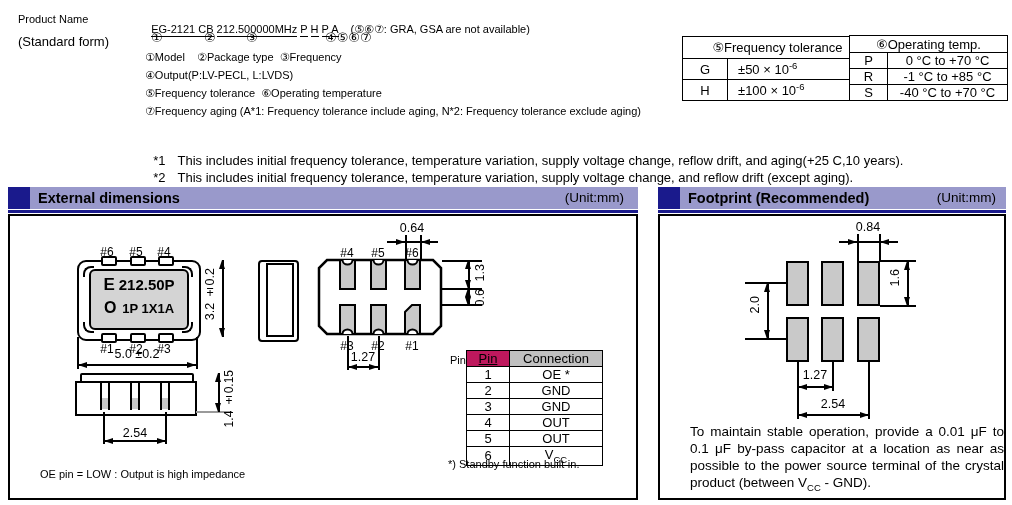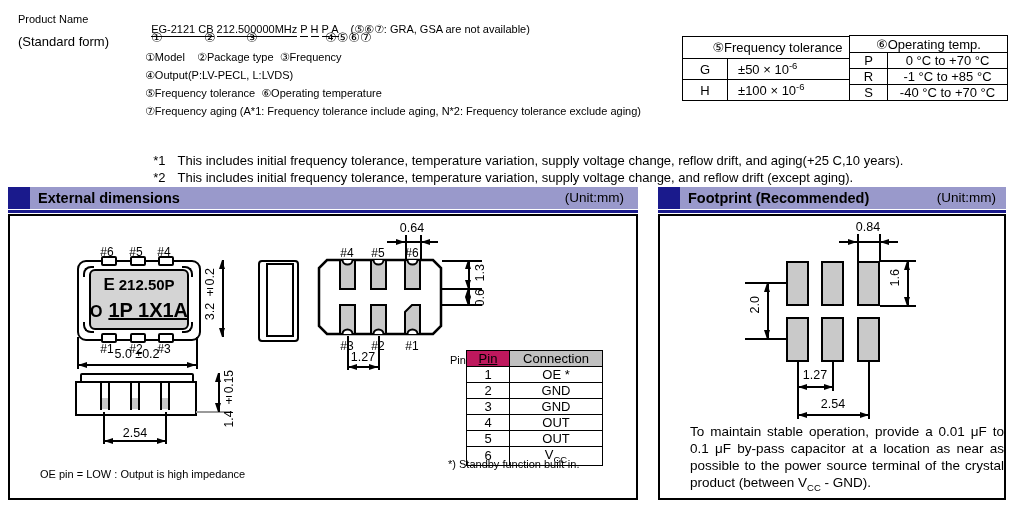--- a/index.html
+++ b/index.html
@@ -128,21 +128,21 @@
   <div class="stub" style="left:120px;top:40px;"></div>
   <div class="stub" style="left:148px;top:40px;"></div>
   <div class="stub" style="left:91px;top:117px;"></div>
   <div class="stub" style="left:120px;top:117px;"></div>
   <div class="stub" style="left:148px;top:117px;"></div>
   <div class="abs" style="left:79px;top:53px;width:96px;height:57px;background:#D4D4D4;border:2px solid #000;border-radius:6px;"></div>
   <div class="abs" style="left:79px;top:59px;width:100px;height:20px;text-align:center;font-weight:bold;white-space:nowrap;">
     <span style="font-size:17px;">E</span><span style="font-size:15px;margin-left:4px;">212.50P</span>
   </div>
   <div class="abs" style="left:79px;top:83px;width:100px;height:20px;text-align:center;font-weight:bold;white-space:nowrap;">
-    <span style="font-size:16px;">O</span><span style="font-size:20px;margin-left:6px;text-decoration:underline;">1P 1X1A</span>
+    <span style="font-size:16px;">O</span><span style="font-size:13px;margin-left:6px;">1P 1X1A</span>
   </div>
   <div class="plabel" style="left:84px;top:29px;">#6</div>
   <div class="plabel" style="left:113px;top:29px;">#5</div>
   <div class="plabel" style="left:141px;top:29px;">#4</div>
   <div class="plabel" style="left:84px;top:126px;">#1</div>
   <div class="plabel" style="left:113px;top:126px;">#2</div>
   <div class="plabel" style="left:141px;top:126px;">#3</div>
 
   <div class="ln" style="left:212px;top:44px;width:1.5px;height:77px;"></div>
   <div class="ar u" style="left:209px;top:44px;"></div>

